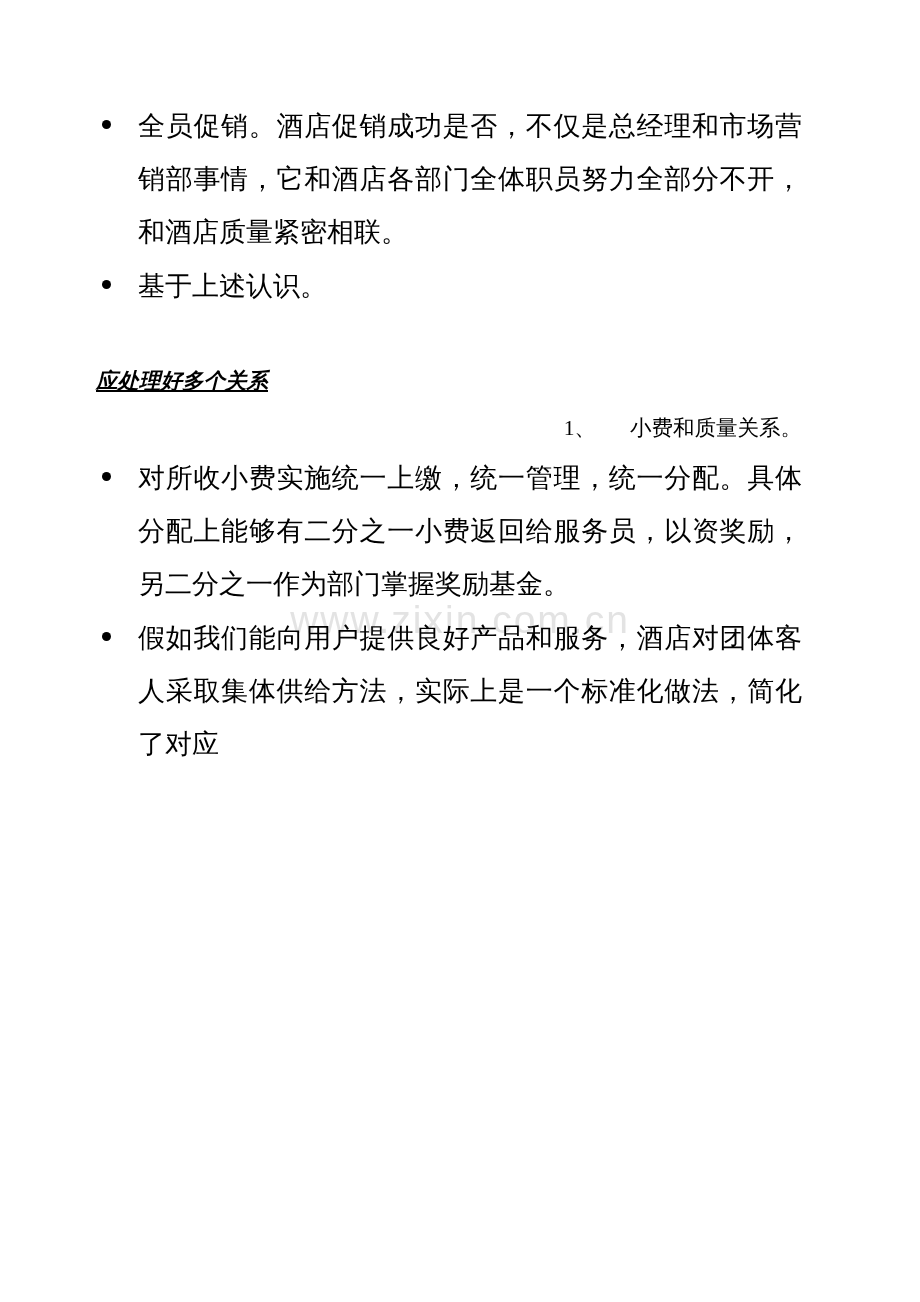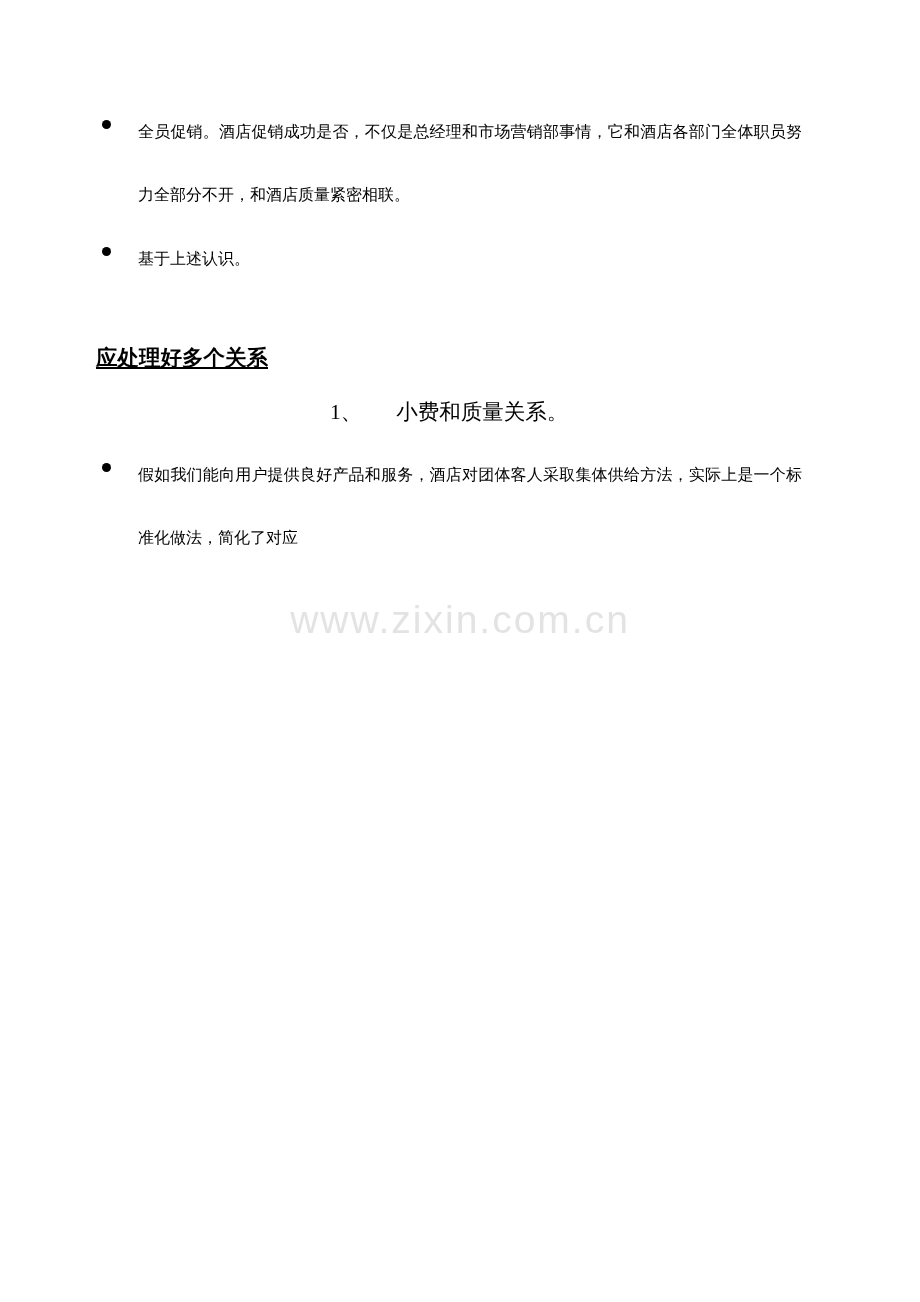--- a/index.html
+++ b/index.html
@@ -40,60 +40,61 @@
   .content {
     position: relative;
     z-index: 1;
   }
 
   
   .bullet-item {
     position: relative;
     padding-left: 42px;
     margin: 0 0 1px 0;
-    font-size: 16px;
-    line-height: 63px;
+    font-size: 27px;
+    line-height: 53px;
     text-align: justify;
     text-justify: inter-ideograph;
     font-family: Liberation Serif, serif;
   }
   .bullet-item::before {
     content: "";
     position: absolute;
     left: 6px;
     top: 20px;
     width: 9px;
     height: 9px;
     background: #000;
     border-radius: 50%;
   }
 
   
   .num-item {
     position: relative;
     font-size: 21.5px;
     line-height: 47px;
-    margin: 7px;
-    text-align: center;
+    margin: 0;
+    text-align: right;
   }
   .num-item .num {
     display: inline;
   }
   .num-item .gap {
     display: inline-block;
     width: 34px;
   }
 
   .section-heading {
     font-size: 21.5px;
     line-height: 47px;
     font-weight: bold;
     text-decoration: underline;
     margin: 0;
     padding-top: 44px;
+    font-style: italic;
   }
 </style>
 </head>
 <body>
 
 <div class="page">
 
   <div class="watermark">www.zixin.com.cn</div>
 
   <div class="content">
@@ -101,19 +102,20 @@
     <p class="bullet-item">全员促销。酒店促销成功是否，不仅是总经理和市场营销部事情，它和酒店各部门全体职员努力全部分不开，和酒店质量紧密相联。</p>
 
     <p class="bullet-item">基于上述认识。</p>
 
 
     <h2 class="section-heading">应处理好多个关系</h2>
 
     <p class="num-item"><span class="num">1、</span><span class="gap"></span><span>小费和质量关系。</span></p>
 
 
+    <p class="bullet-item">对所收小费实施统一上缴，统一管理，统一分配。具体分配上能够有二分之一小费返回给服务员，以资奖励，另二分之一作为部门掌握奖励基金。</p>
 
 
 
     <p class="bullet-item">假如我们能向用户提供良好产品和服务，酒店对团体客人采取集体供给方法，实际上是一个标准化做法，简化了对应</p>
 
   </div>
 </div>
 
 </body></html>

